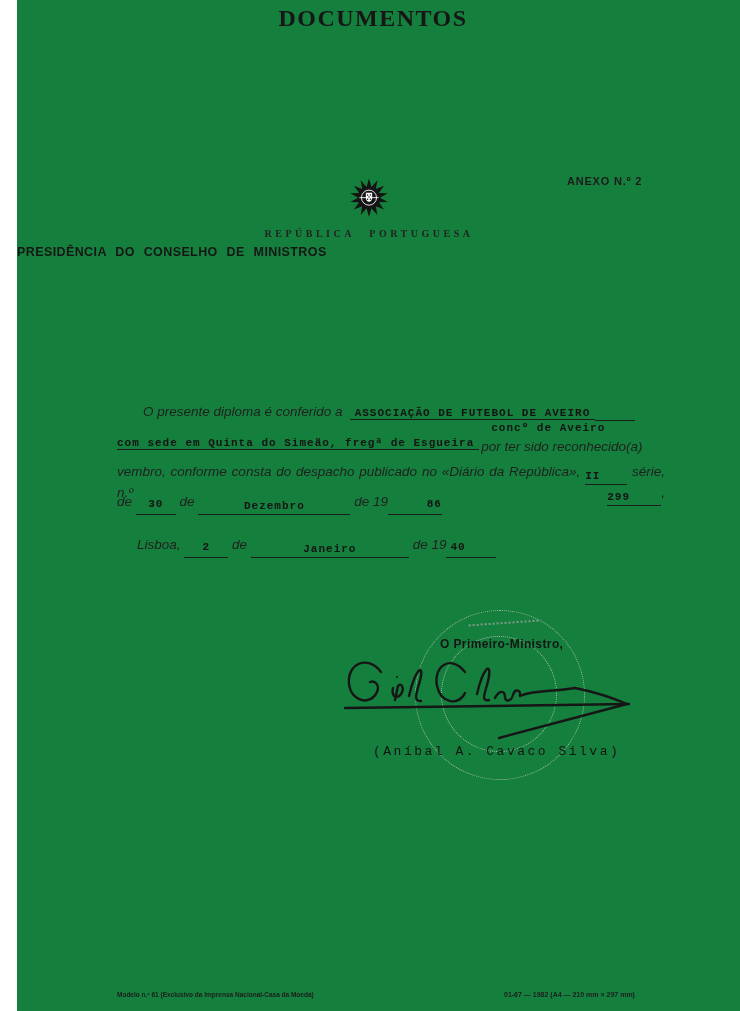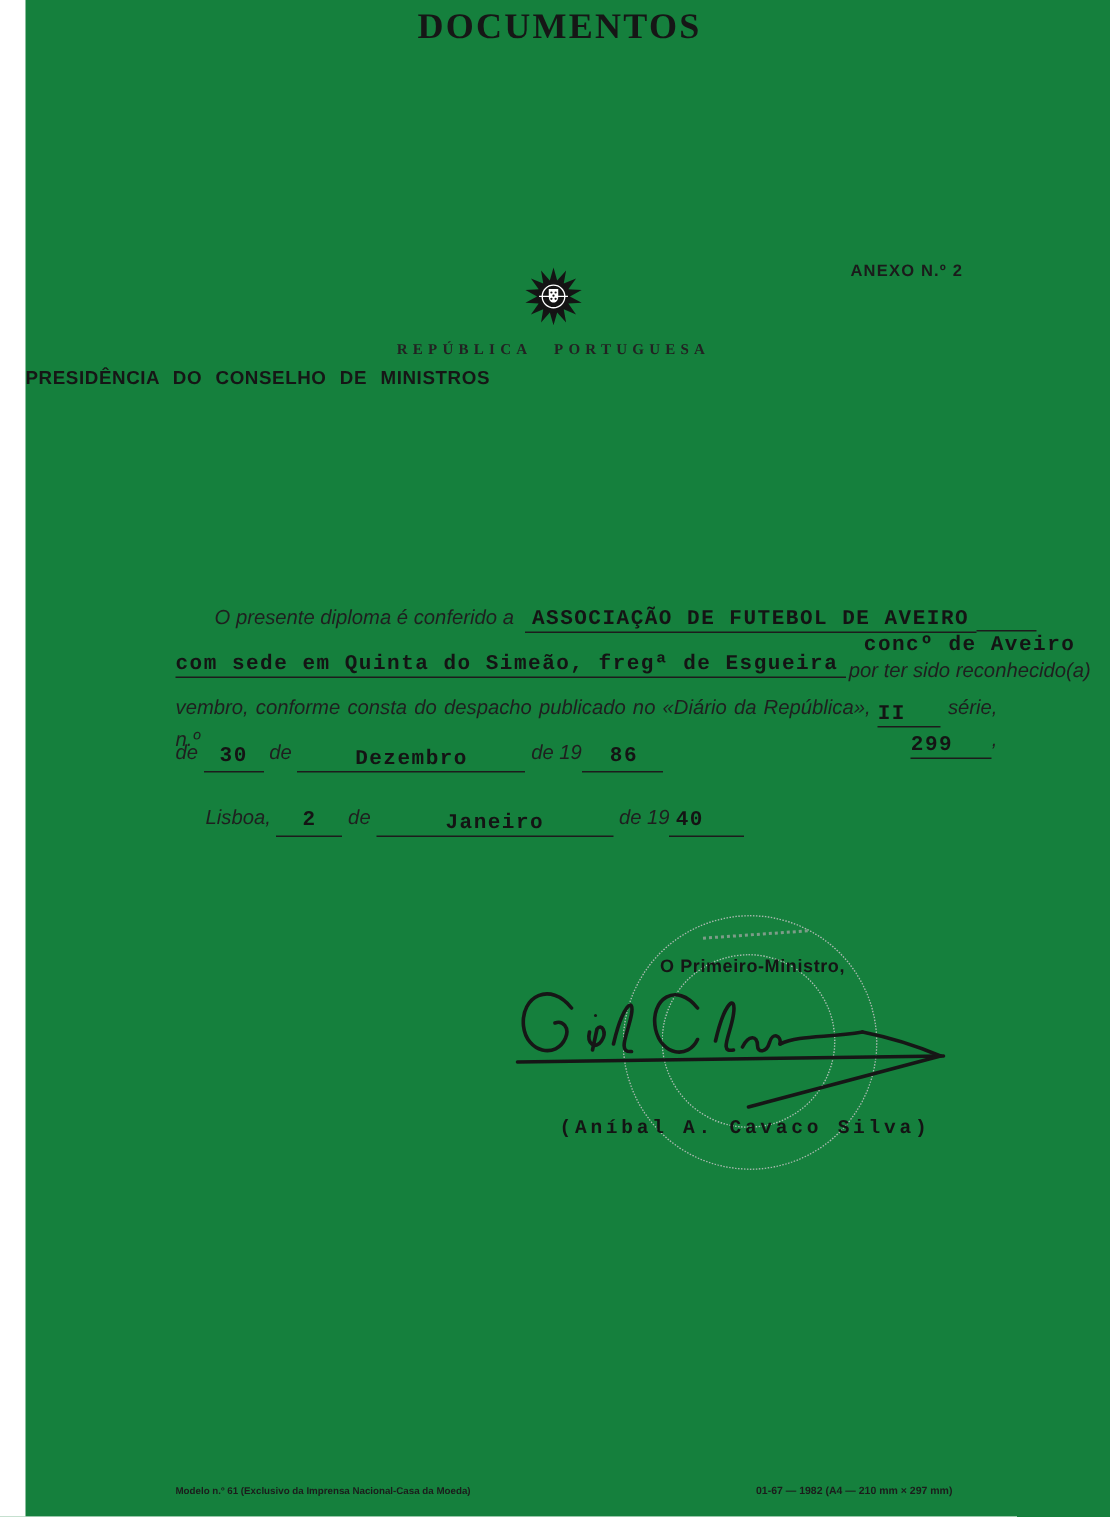--- a/index.html
+++ b/index.html
@@ -29,21 +29,21 @@
   
   .body-block{
     position:absolute;top:404px;left:100px;width:548px;
     font-style:italic;font-size:13.5px;color:#1f1f1f;
   }
   .line{white-space:nowrap;height:30px;}
   .line.just{white-space:normal;text-align:justify;text-align-last:justify;}
   .printed{font-style:italic;}
   .typed{
     font-family:"Liberation Mono","DejaVu Sans Mono",monospace;
-    font-style:normal;font-weight:bold;font-size:14px;letter-spacing:1px;color:#141414;
+    font-style:normal;font-weight:bold;font-size:11px;letter-spacing:1px;color:#141414;
   }
   .uline{border-bottom:1.5px solid #1c1c1c;padding:0 5px;}
   .blank{
     display:inline-block;border-bottom:1.5px solid #1c1c1c;
     vertical-align:-5px;height:15px;text-align:center;
   }
   .blank .typed{position:relative;top:-2px;}
   .blank .hi{top:-4px;}
   .fill{padding:0;}
   .l2wrap{position:relative;display:inline-block;}
@@ -66,21 +66,21 @@
     border-top:2px dotted #a9a9a9;transform:rotate(-4deg);opacity:.7;
   }
   .minister{
     position:absolute;top:637px;left:423px;
     font-size:12px;font-weight:bold;letter-spacing:.4px;color:#151515;white-space:nowrap;
   }
   .sig-svg{position:absolute;top:650px;left:320px;width:305px;height:92px;}
   .signer-name{
     position:absolute;top:744px;left:356px;
     font-family:"Liberation Mono","DejaVu Sans Mono",monospace;
-    font-weight:bold;font-size:13px;letter-spacing:2.5px;color:#141414;white-space:nowrap;
+    font-weight:normal;font-size:13px;letter-spacing:2.5px;color:#141414;white-space:nowrap;
   }
   
   .footer-left{
     position:absolute;top:991px;left:100px;
     font-size:6.5px;font-weight:bold;letter-spacing:0;color:#1c1c1c;white-space:nowrap;
   }
   .footer-right{
     position:absolute;top:991px;left:487px;
     font-size:7px;font-weight:bold;color:#1c1c1c;white-space:nowrap;
   }
@@ -126,21 +126,21 @@
       <span class="blank" style="width:42px"><span class="typed">II</span></span>
       <span class="printed">série, n.º</span>
       <span class="blank" style="width:54px"><span class="typed">299</span></span><span class="printed">,</span>
     </div>
 
     <div class="line">
       <span class="printed">de</span>
       <span class="blank" style="width:40px"><span class="typed hi">30</span></span>
       <span class="printed">de</span>
       <span class="blank" style="width:152px"><span class="typed">Dezembro</span></span>
-      <span class="printed">de 19</span><span class="blank" style="width:52px;text-align:center;padding-left:2px"><span class="typed hi">86</span></span>
+      <span class="printed">de 19</span><span class="blank" style="width:52px;text-align:right;padding-left:2px"><span class="typed hi">86</span></span>
     </div>
 
     <div class="line row6">
       <span class="printed">Lisboa,</span>
       <span class="blank" style="width:44px"><span class="typed hi">2</span></span>
       <span class="printed">de</span>
       <span class="blank" style="width:158px"><span class="typed">Janeiro</span></span>
       <span class="printed">de 19</span><span class="blank" style="width:46px;text-align:left;padding-left:4px"><span class="typed hi">40</span></span>
     </div>
   </div>

